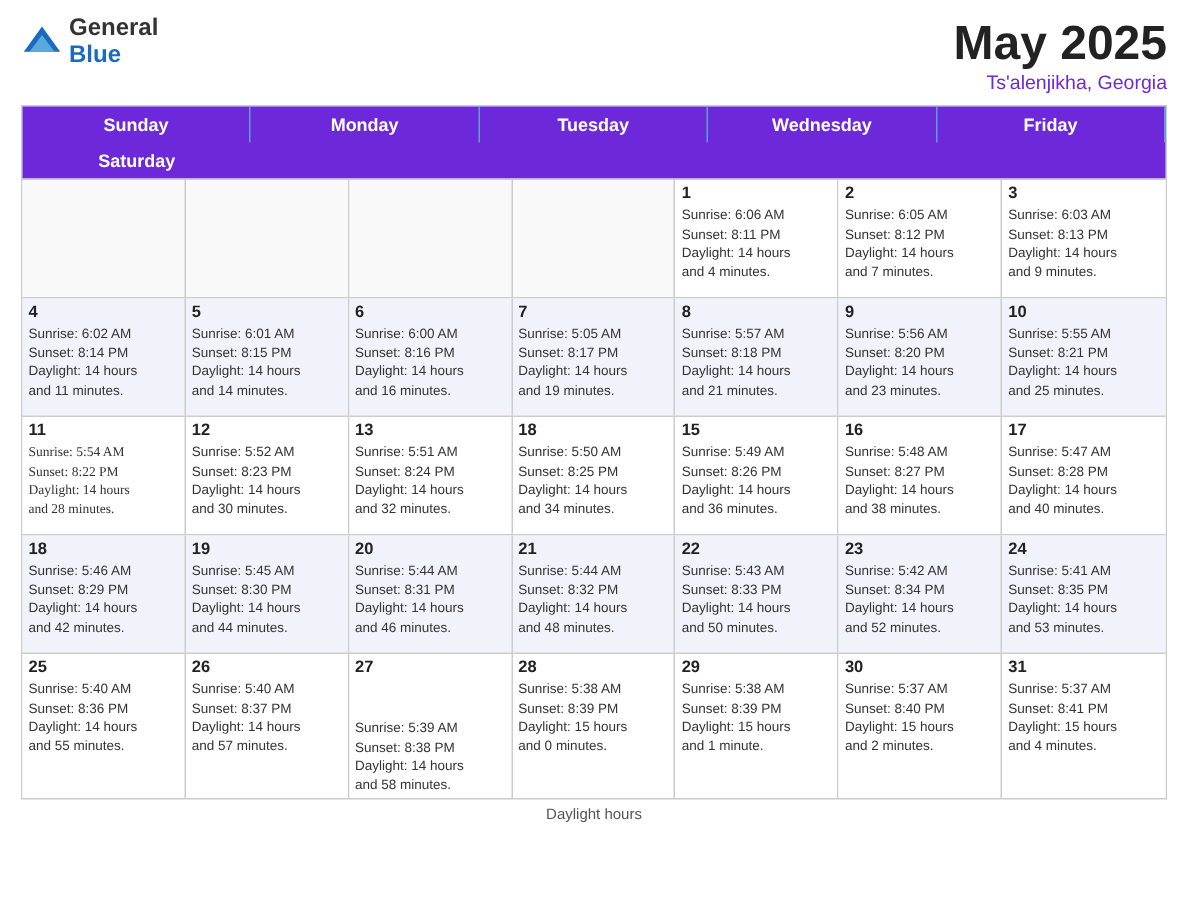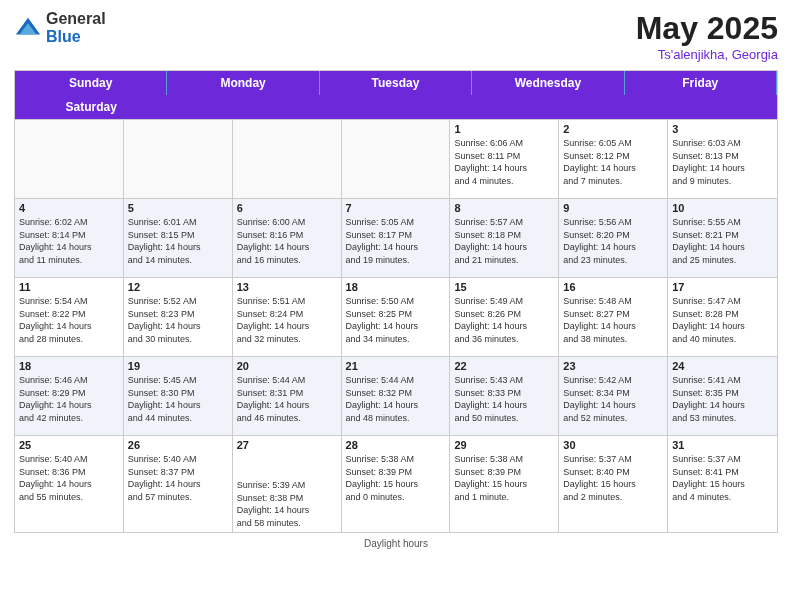--- a/index.html
+++ b/index.html
@@ -226,21 +226,21 @@
             <div class="day-num">10</div>
             <div class="day-info" style="white-space: pre-line;">Sunrise: 5:55 AM
 Sunset: 8:21 PM
 Daylight: 14 hours
 and 25 minutes.</div>
           </div>
         </div>
         <div class="cal-row">
           <div class="cal-cell">
             <div class="day-num">11</div>
-            <div class="day-info" style="white-space: pre-line;">Sunrise: 5:54 AM
+            <div class="day-info" style="white-space: pre-line; font-family: Liberation Serif, serif;">Sunrise: 5:54 AM
 Sunset: 8:22 PM
 Daylight: 14 hours
 and 28 minutes.</div>
           </div>
           <div class="cal-cell">
             <div class="day-num">12</div>
             <div class="day-info" style="white-space: pre-line;">Sunrise: 5:52 AM
 Sunset: 8:23 PM
 Daylight: 14 hours
 and 30 minutes.</div>

